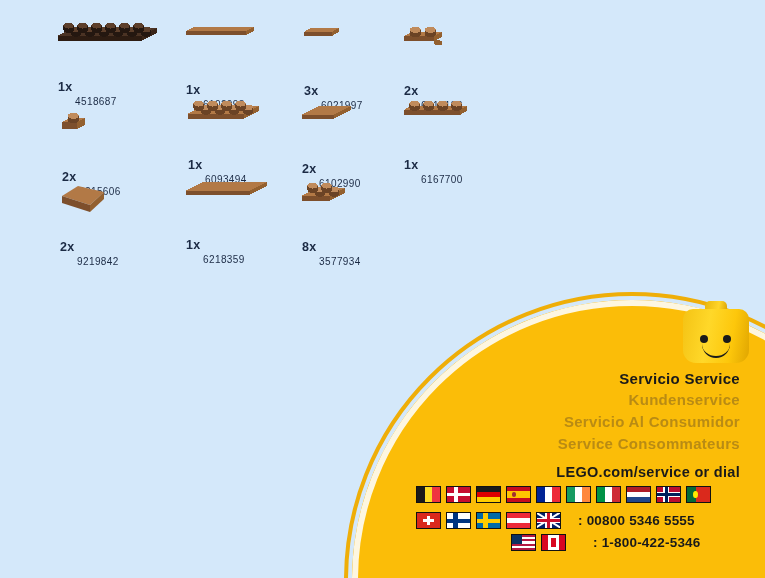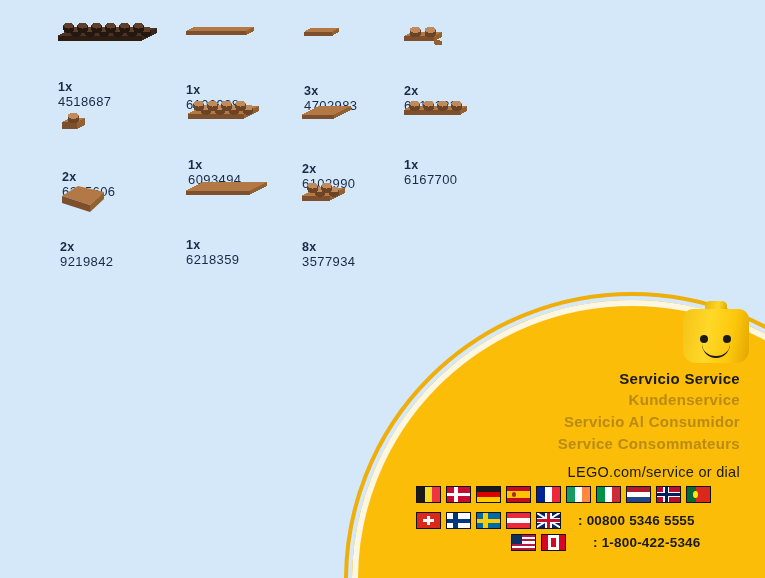--- a/index.html
+++ b/index.html
@@ -34,22 +34,23 @@
     line-height: 14.5px;
     color: #1b2a44;
     white-space: nowrap;
   }
   .part-qty {
     font-weight: bold;
     font-size: 12.5px;
     letter-spacing: 0.2px;
   }
   .part-id {
-    font-size: 13px;
+    font-size: 10px;
     letter-spacing: 0.4px;
+    margin-left: 17px;
   }
 
   
   .piece {
     position: absolute;
     transform-origin: 0 0;
   }
 
   
   #service-disc {
@@ -153,21 +154,21 @@
     line-height: 21px;
   }
   .cs-line-sub {
     font-size: 15px;
     font-weight: bold;
     color: #b98b14;
     line-height: 22px;
   }
   .cs-url {
     font-size: 14.5px;
-    font-weight: normal;
+    font-weight: bold;
     color: #1a1a1a;
     line-height: 26px;
     padding-top: 4px;
   }
 
   
   .flag-row {
     position: absolute;
     display: flex;
     align-items: center;
@@ -411,21 +412,21 @@
     <div class="part-cell" style="left: 304px; top: 26px;">
       <div class="part-art">
         <div class="piece" style="width: 35.28px; height: 13.78px; left: 0px; top: 0px;"><svg width="35.28" height="13.780000000000001" shape-rendering="crispEdges">
             <polygon points="0,5.78 28,5.78 28,9.780000000000001 0,9.780000000000001" fill="#7d4f2c"></polygon>
             <polygon points="28,5.78 35.28,2 35.28,6 28,9.780000000000001" fill="#93602f"></polygon>
             <polygon points="7.28,2 35.28,2 28,5.78 0,5.78" fill="#b27946"></polygon>
           </svg></div>
       </div>
       <div class="part-label">
         <div class="part-qty">3x</div>
-        <div class="part-id">4702983</div>
+        <div class="part-id">6021997</div>
       </div>
     </div>
     <div class="part-cell" style="left: 302px; top: 104px;">
       <div class="part-art">
         <div class="piece" style="width: 48.64px; height: 18.64px; left: 0px; top: 0px;"><svg width="48.64" height="18.64" shape-rendering="crispEdges">
             <polygon points="0,10.64 32,10.64 32,14.64 0,14.64" fill="#7d4f2c"></polygon>
             <polygon points="32,10.64 48.64,2 48.64,6 32,14.64" fill="#93602f"></polygon>
             <polygon points="16.64,2 48.64,2 32,10.64 0,10.64" fill="#b27946"></polygon>
           </svg></div>
       </div>

